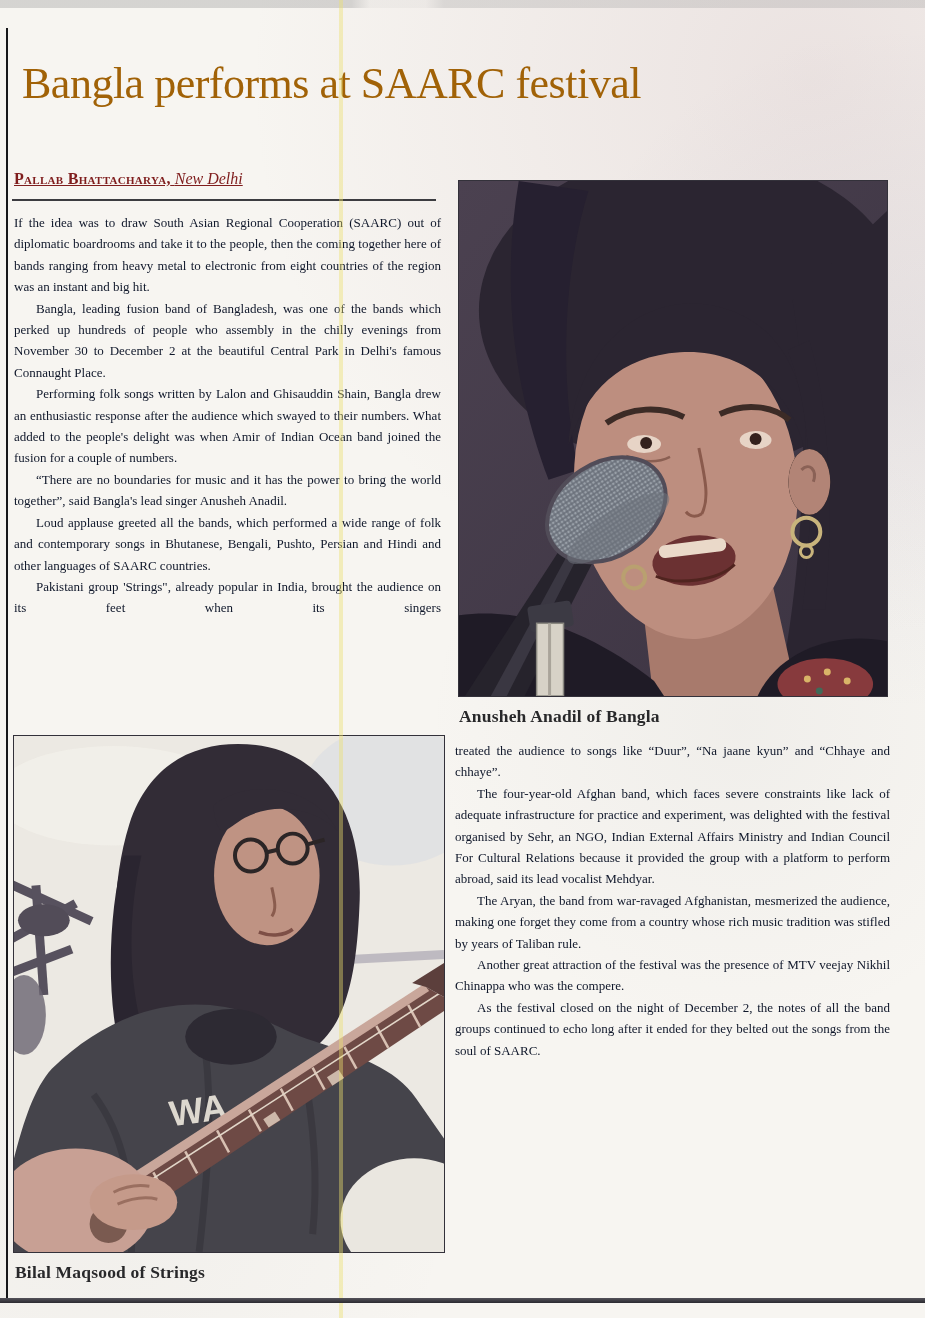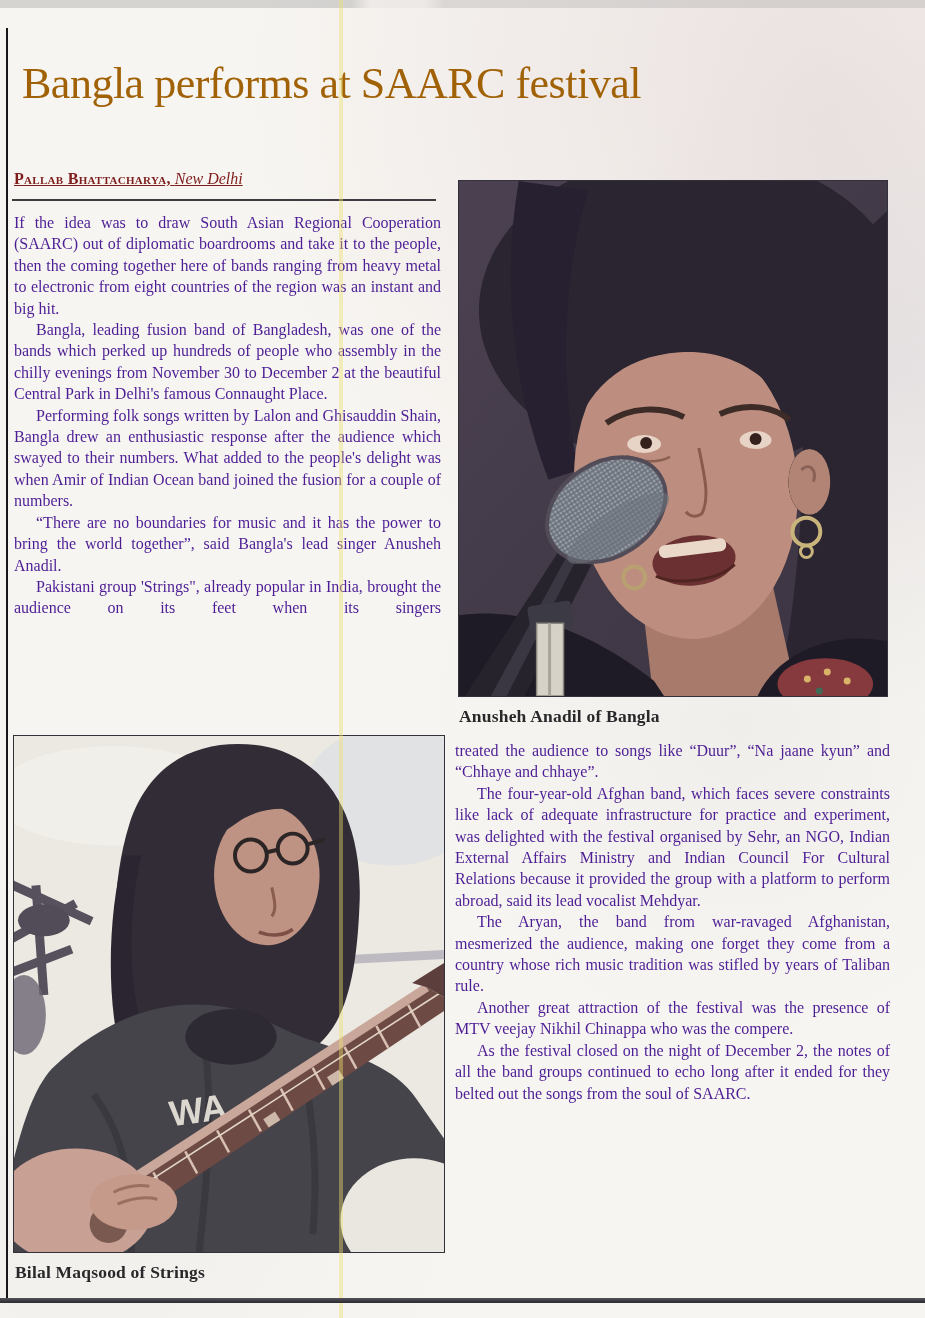--- a/index.html
+++ b/index.html
@@ -20,21 +20,21 @@
   .yellow-streak{position:absolute;left:339px;top:0;width:4px;height:1318px;background:rgba(236,224,110,.42);}
   .headline{
     position:absolute;left:22px;top:24px;width:780px;
     font-size:44px;line-height:62px;font-weight:500;color:#a16207;
     letter-spacing:-0.5px;
   }
   .byline{position:absolute;left:14px;top:170px;width:430px;font-size:16px;color:#7f1d1d;text-decoration:underline;}
   .byline .author{font-variant:small-caps;font-weight:bold;letter-spacing:.3px;}
   .byline .loc{font-style:italic;}
   .byline-rule{position:absolute;left:12px;top:199px;width:424px;height:2px;background:#3c3c40;}
-  .col{position:absolute;font-size:16px;line-height:21.4px;text-align:justify;color:#4c1d95;}
+  .col{position:absolute;font-size:13px;line-height:21.4px;text-align:justify;color:#0f172a;}
   .col p{margin:0;}
   .col p.ind{text-indent:22px;}
   .col p.spread{text-align-last:justify;}
   .col-left{left:14px;top:212px;width:427px;}
   .col-right{left:455px;top:740px;width:435px;}
   .photo{position:absolute;border:1.5px solid #33313a;box-sizing:border-box;overflow:hidden;}
   .photo-top{left:458px;top:180px;width:430px;height:517px;background:#453c49;}
   .photo-bottom{left:13px;top:735px;width:432px;height:518px;background:#ece9e3;}
   .photo svg{display:block;width:100%;height:100%;}
   .caption{position:absolute;font-family:Liberation Serif, serif;font-weight:bold;
@@ -56,20 +56,21 @@
   <span class="author">Pallab Bhattacharya,</span>
   <span class="loc">New Delhi</span>
 </div>
 <div class="byline-rule"></div>
 
 <div class="col col-left">
   <p>If the idea was to draw South Asian Regional Cooperation (SAARC) out of diplomatic boardrooms and take it to the people, then the coming together here of bands ranging from heavy metal to electronic from eight countries of the region was an instant and big hit.</p>
   <p class="ind">Bangla, leading fusion band of Bangladesh, was one of the bands which perked up hundreds of people who assembly in the chilly evenings from November 30 to December 2 at the beautiful Central Park in Delhi's famous Connaught Place.</p>
   <p class="ind">Performing folk songs written by Lalon and Ghisauddin Shain, Bangla drew an enthusiastic response after the audience which swayed to their numbers. What added to the people's delight was when Amir of Indian Ocean band joined the fusion for a couple of numbers.</p>
   <p class="ind">“There are no boundaries for music and it has the power to bring the world together”, said Bangla's lead singer Anusheh Anadil.</p>
+  <p class="ind">Loud applause greeted all the bands, which performed a wide range of folk and contemporary songs in Bhutanese, Bengali, Pushto, Persian and Hindi and other languages of SAARC countries.</p>
   <p class="ind spread">Pakistani group 'Strings", already popular in India, brought the audience on its feet when its singers</p>
 </div>
 
 <div class="photo photo-top">
   <svg viewBox="0 0 430 517" preserveAspectRatio="none">
     <defs>
       <pattern id="micmesh" width="8" height="8" patternUnits="userSpaceOnUse">
         <rect width="8" height="8" fill="#99a0a8"></rect>
         <path d="M0,2 H8 M0,6 H8 M2,0 V8 M6,0 V8" stroke="#686e78" stroke-width="1.3"></path>
       </pattern>

